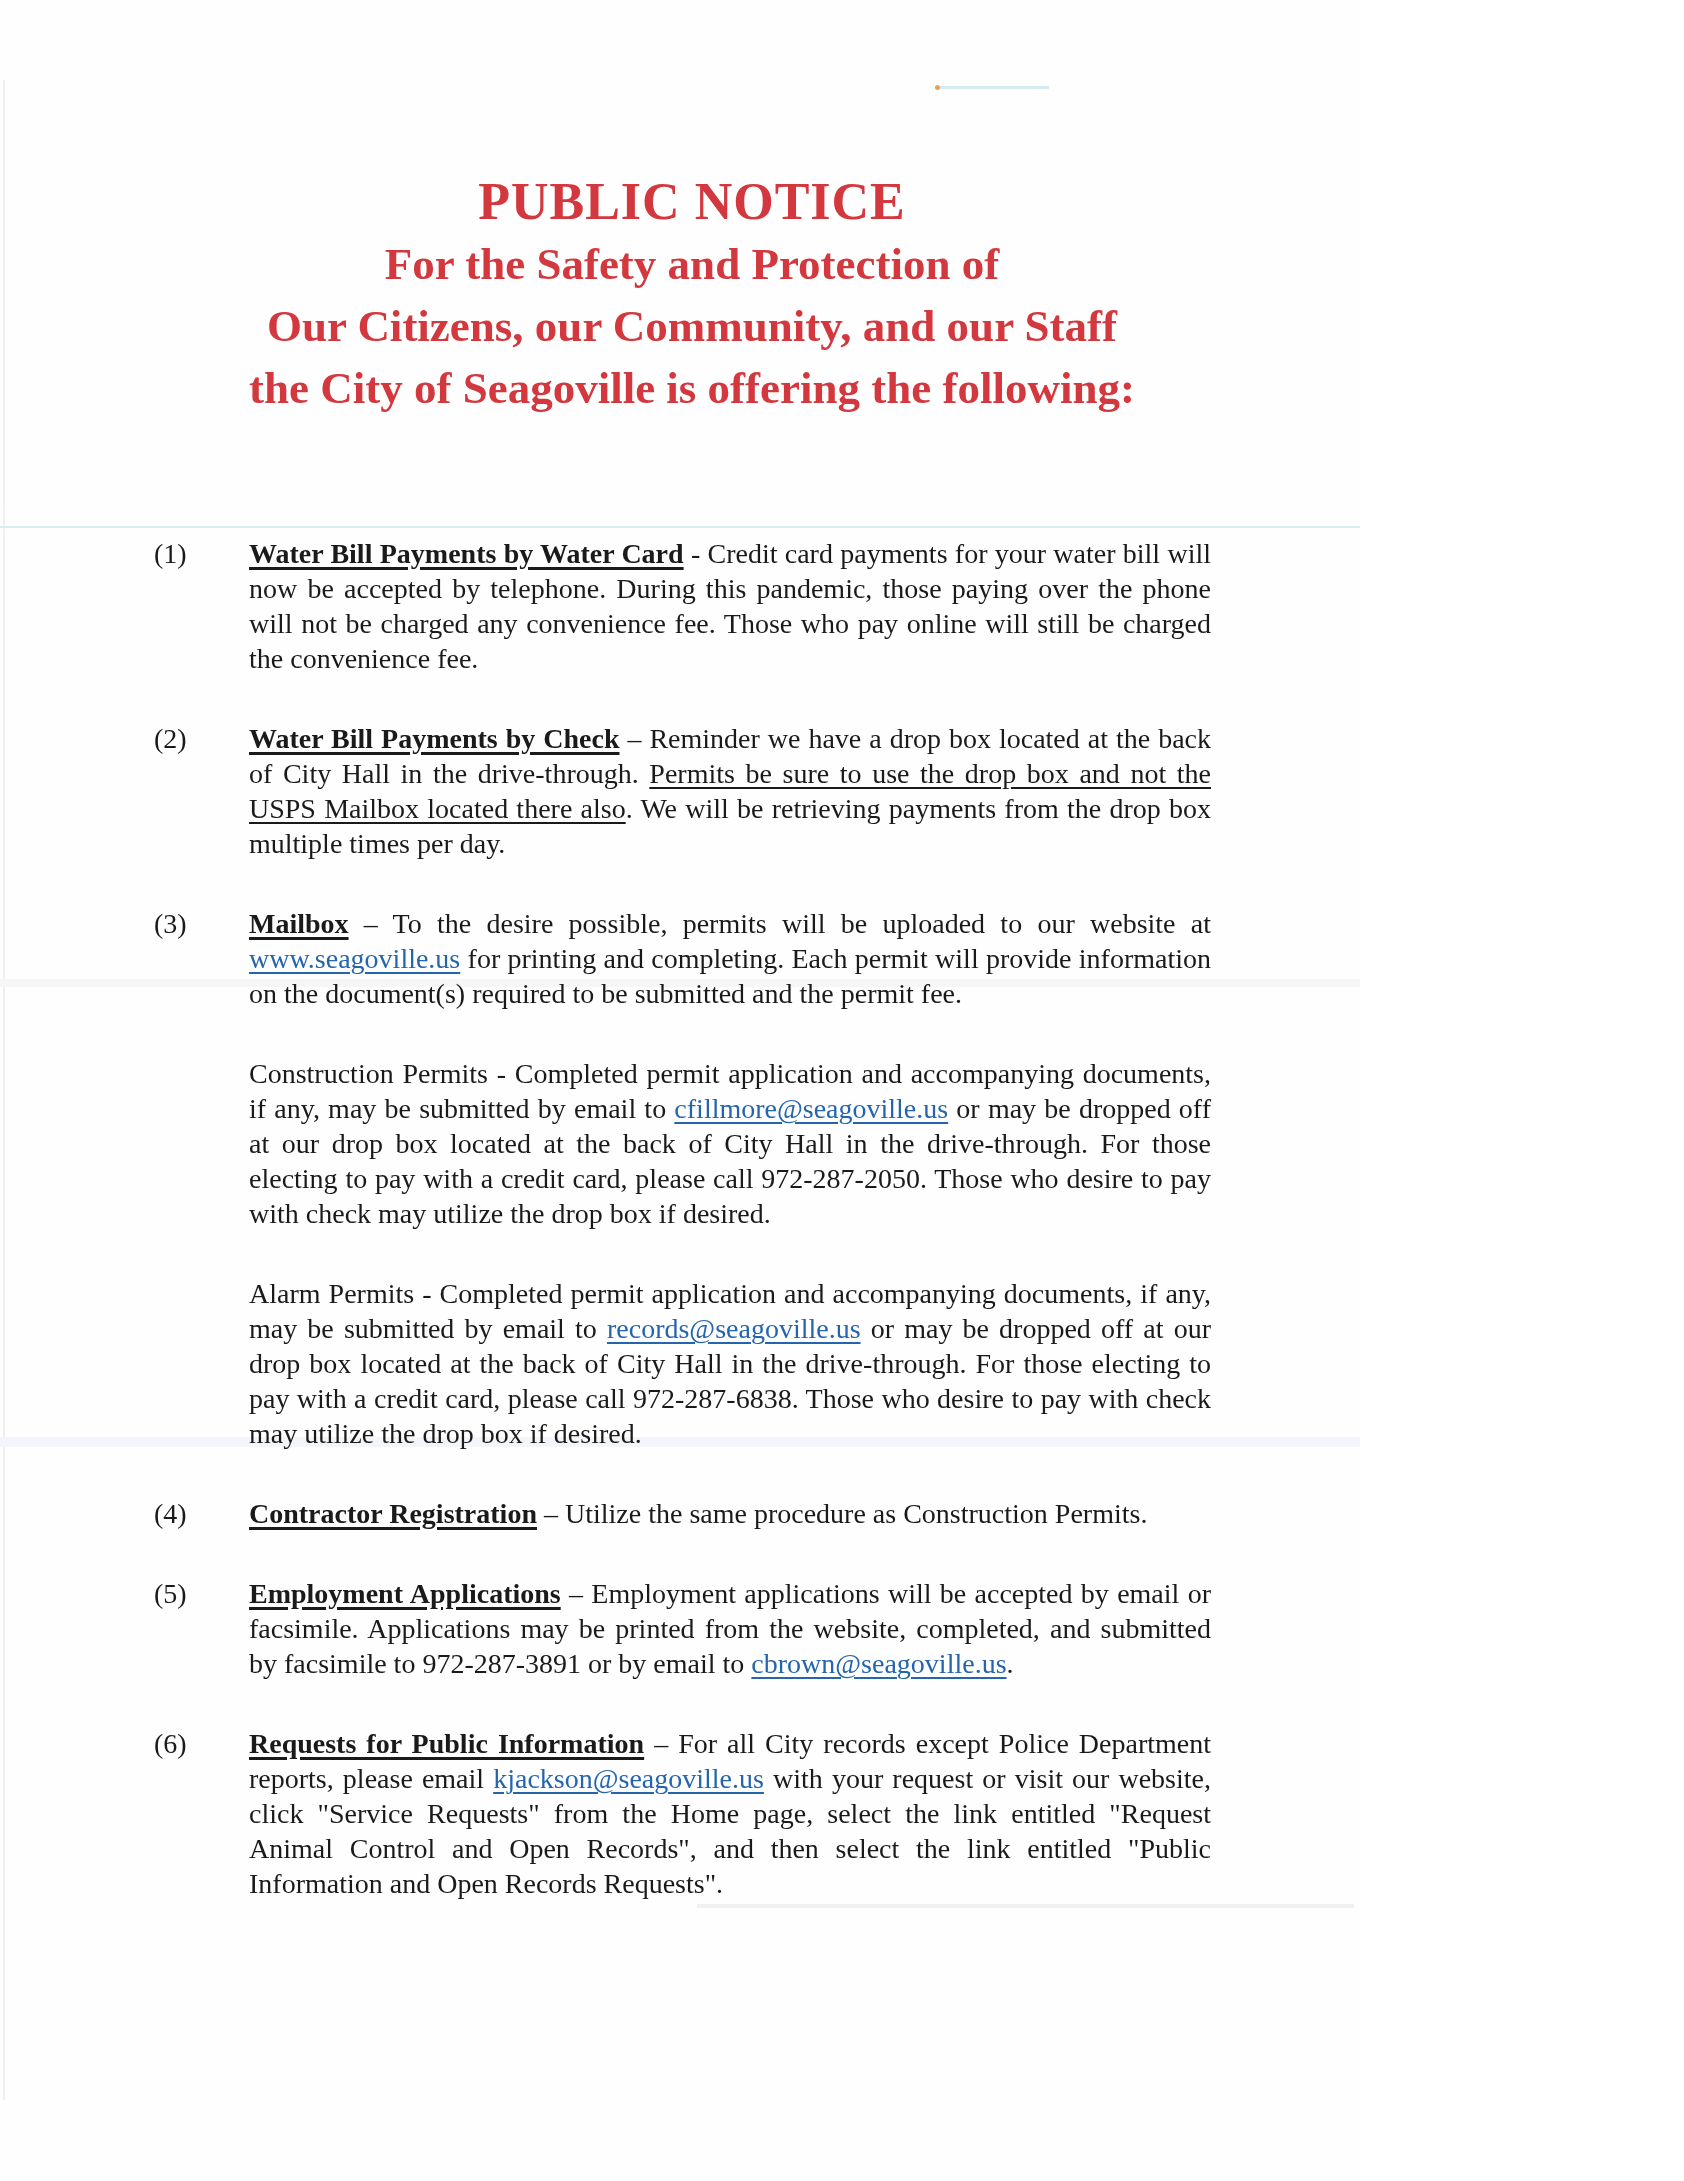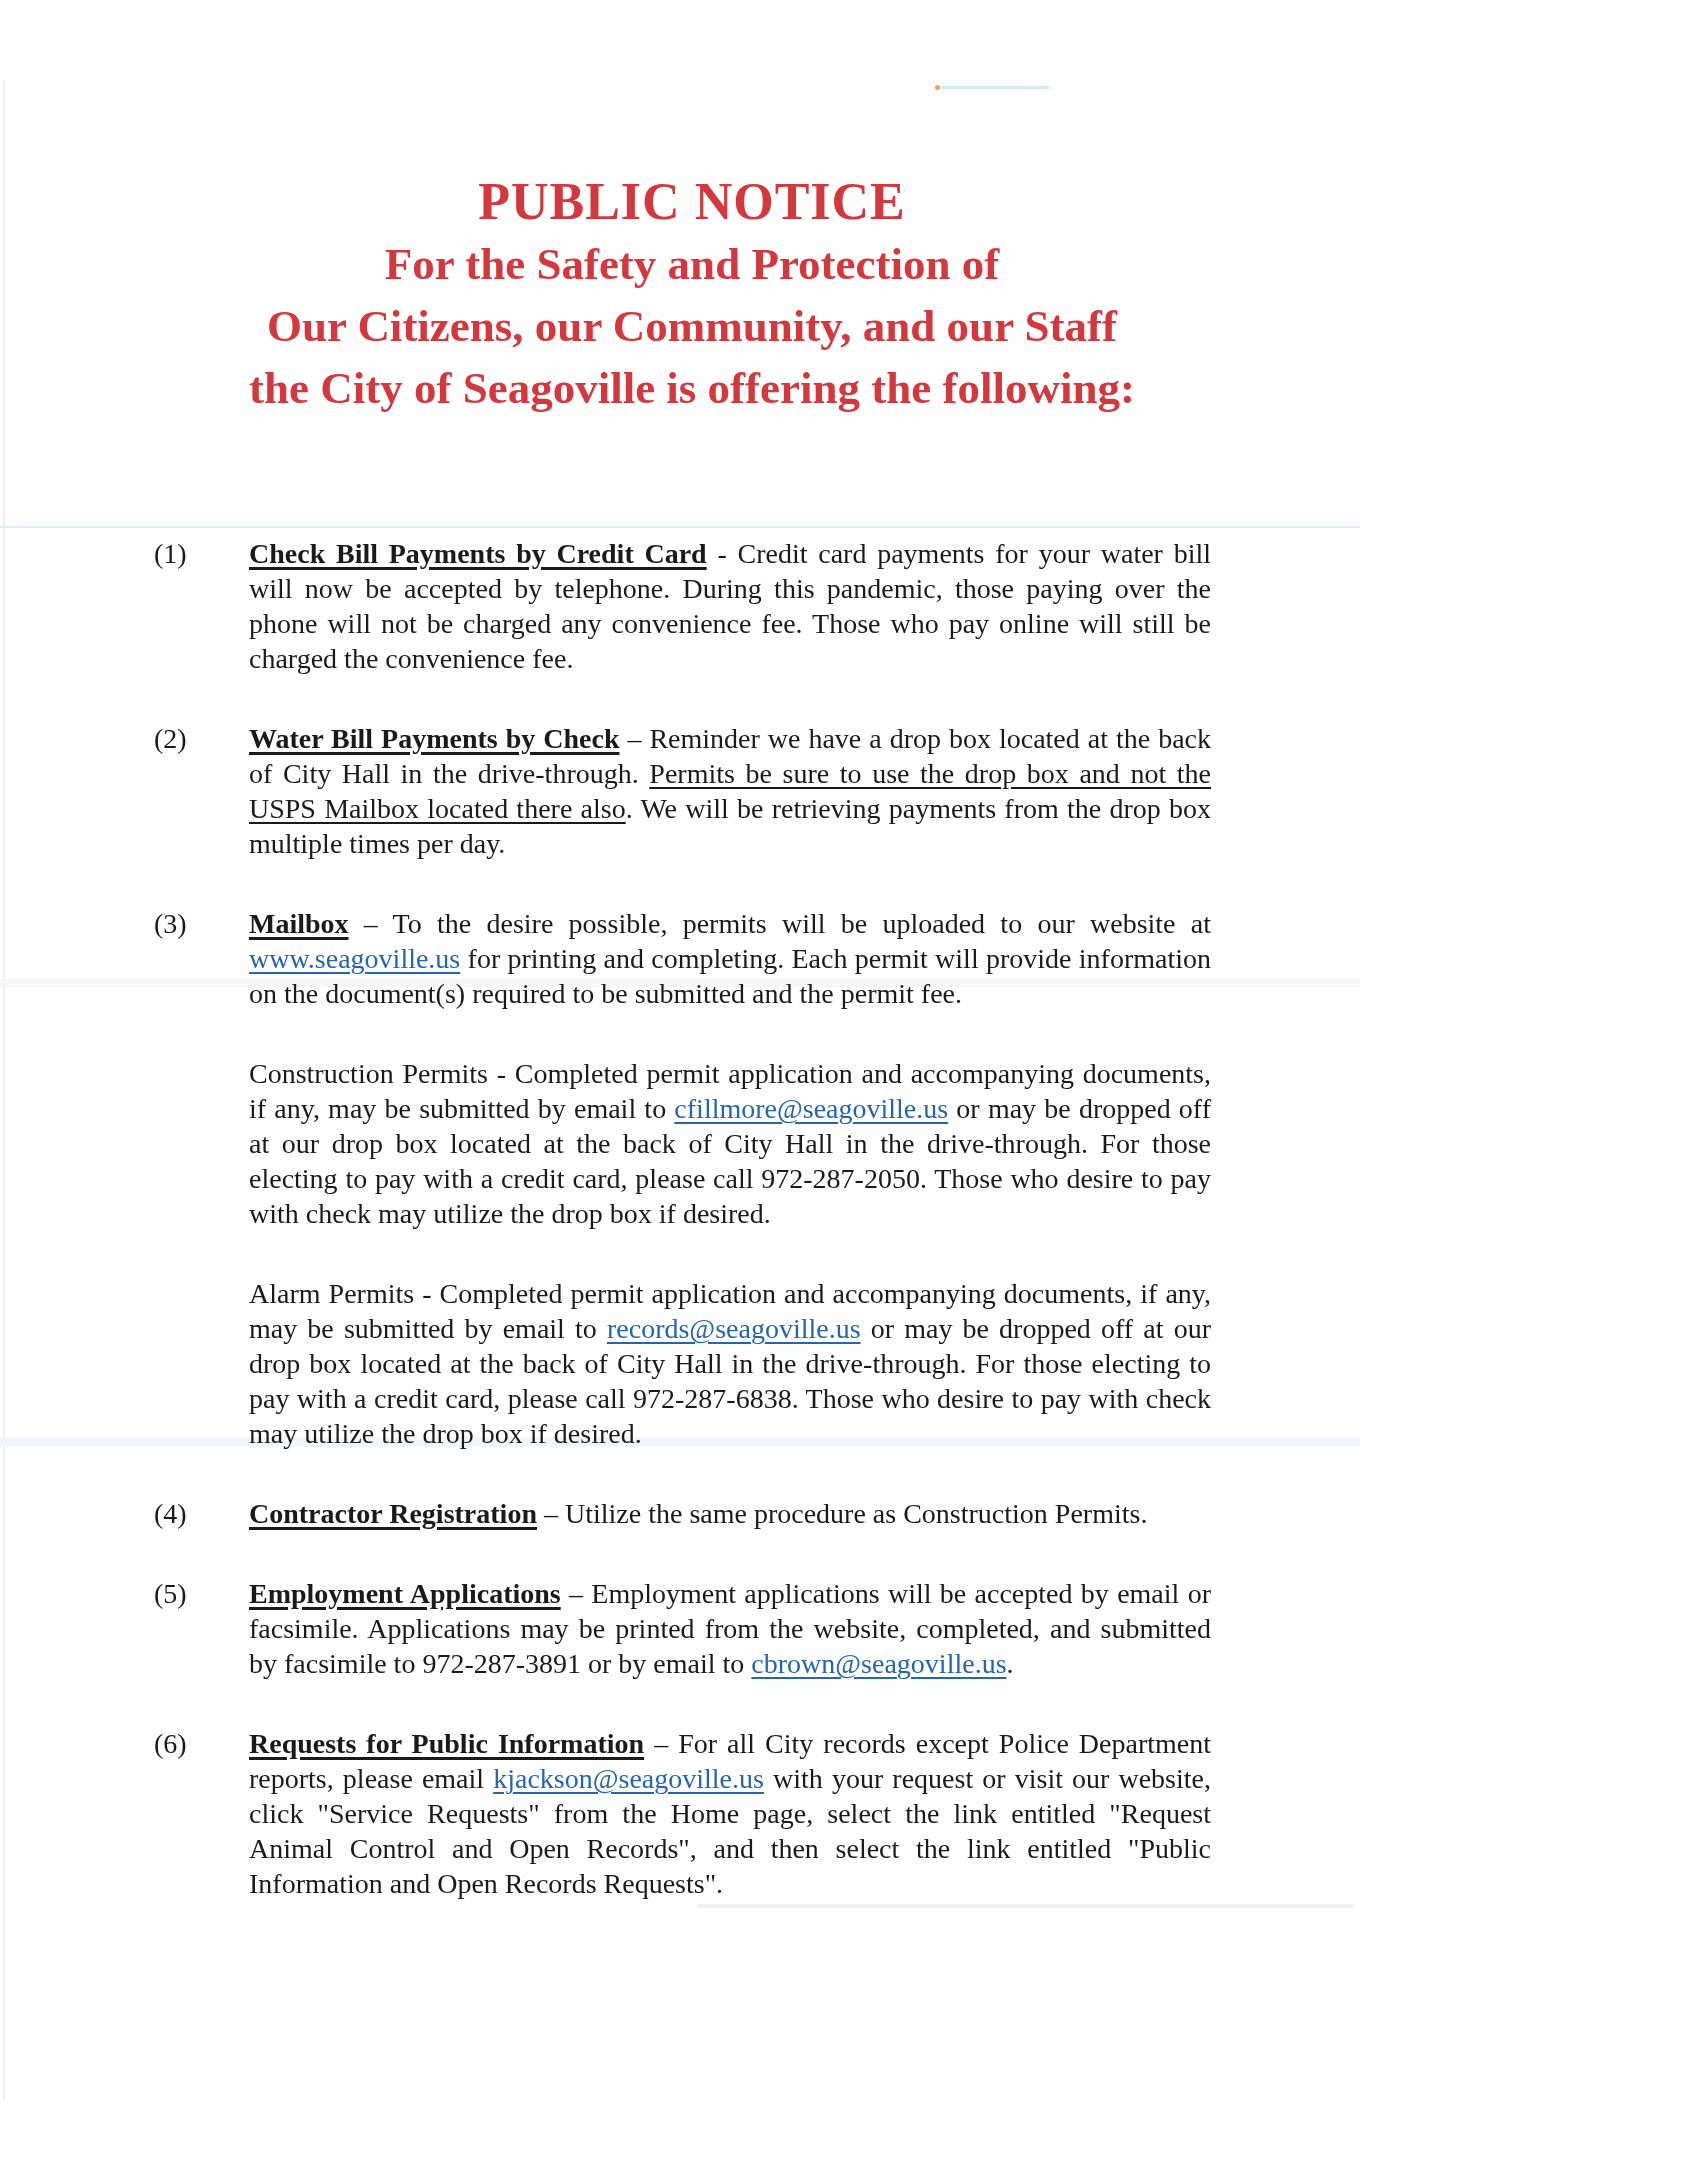--- a/index.html
+++ b/index.html
@@ -63,21 +63,21 @@
   <header class="title">
     <div class="t1">PUBLIC NOTICE</div>
     <div class="t2">For the Safety and Protection of</div>
     <div class="t2">Our Citizens, our Community, and our Staff</div>
     <div class="t2">the City of Seagoville is offering the following:</div>
   </header>
 
   <main class="content" id="entries">
       <div class="entry">
         <span class="num">(1)</span>
-        <p class="body"><span class="heading">Check Bill Payments by Credit Card</span><span class="run"> - Credit card payments for your water bill will now be accepted by telephone. During this pandemic, those paying over the phone will not be charged any convenience fee. Those who pay online will still be charged the convenience fee.</span></p>
+        <p class="body"><span class="heading">Water Bill Payments by Water Card</span><span class="run"> - Credit card payments for your water bill will now be accepted by telephone. During this pandemic, those paying over the phone will not be charged any convenience fee. Those who pay online will still be charged the convenience fee.</span></p>
       </div>
       <div class="entry">
         <span class="num">(2)</span>
         <p class="body"><span class="heading">Water Bill Payments by Check</span><span class="run"> – Reminder we have a drop box located at the back of City Hall in the drive-through. </span><span class="uline">Permits be sure to use the drop box and not the USPS Mailbox located there also</span><span class="run">. We will be retrieving payments from the drop box multiple times per day.</span></p>
       </div>
       <div class="entry">
         <span class="num">(3)</span>
         <p class="body"><span class="heading">Mailbox</span><span class="run"> – To the desire possible, permits will be uploaded to our website at </span><a class="link">www.seagoville.us</a><span class="run"> for printing and completing. Each permit will provide information on the document(s) required to be submitted and the permit fee.</span></p>
       </div>
       <div class="entry">

